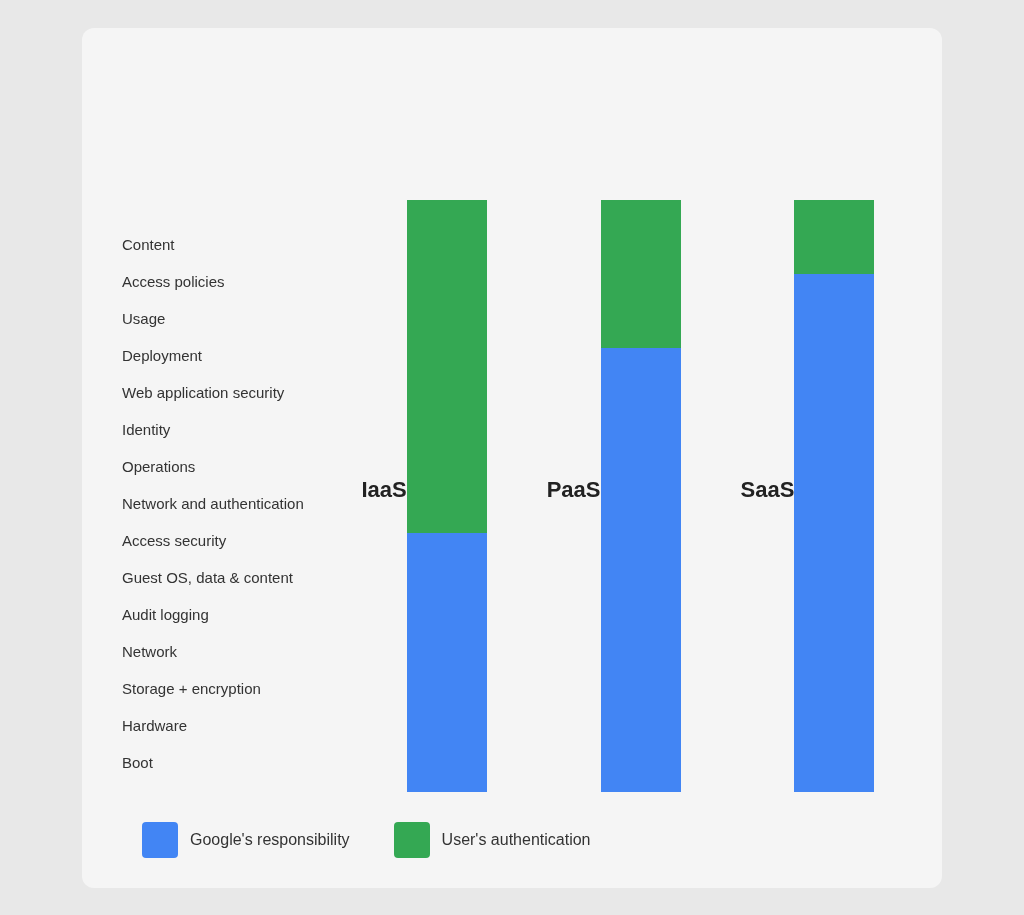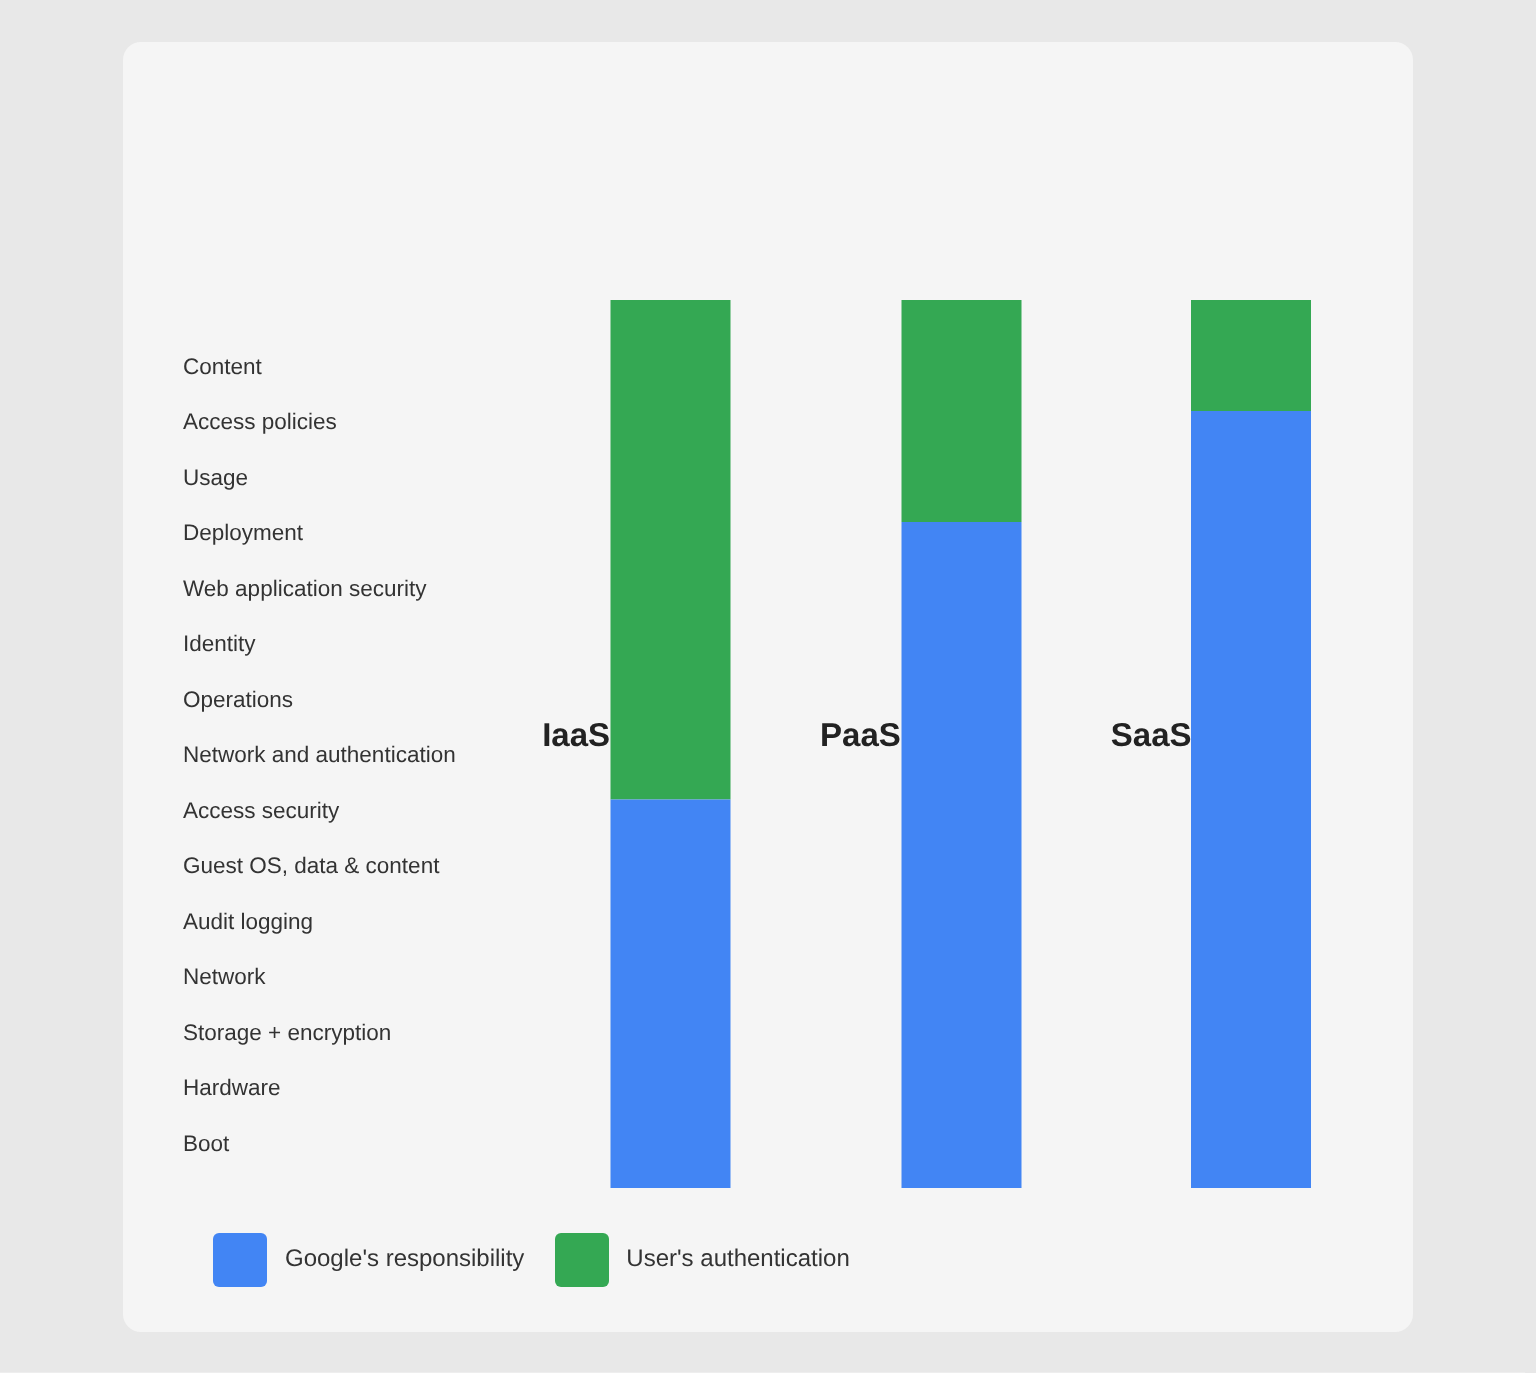--- a/index.html
+++ b/index.html
@@ -67,21 +67,21 @@
       background: #34a853;
       width: 80px;
     }
     .bar-segment-blue {
       background: #4285f4;
       width: 80px;
     }
     .legend {
       display: flex;
       align-items: center;
-      gap: 20px;
+      gap: 44px;
       margin-top: 30px;
       padding-left: 20px;
     }
     .legend-item {
       display: flex;
       align-items: center;
       gap: 12px;
     }
     .legend-swatch {
       width: 36px;

